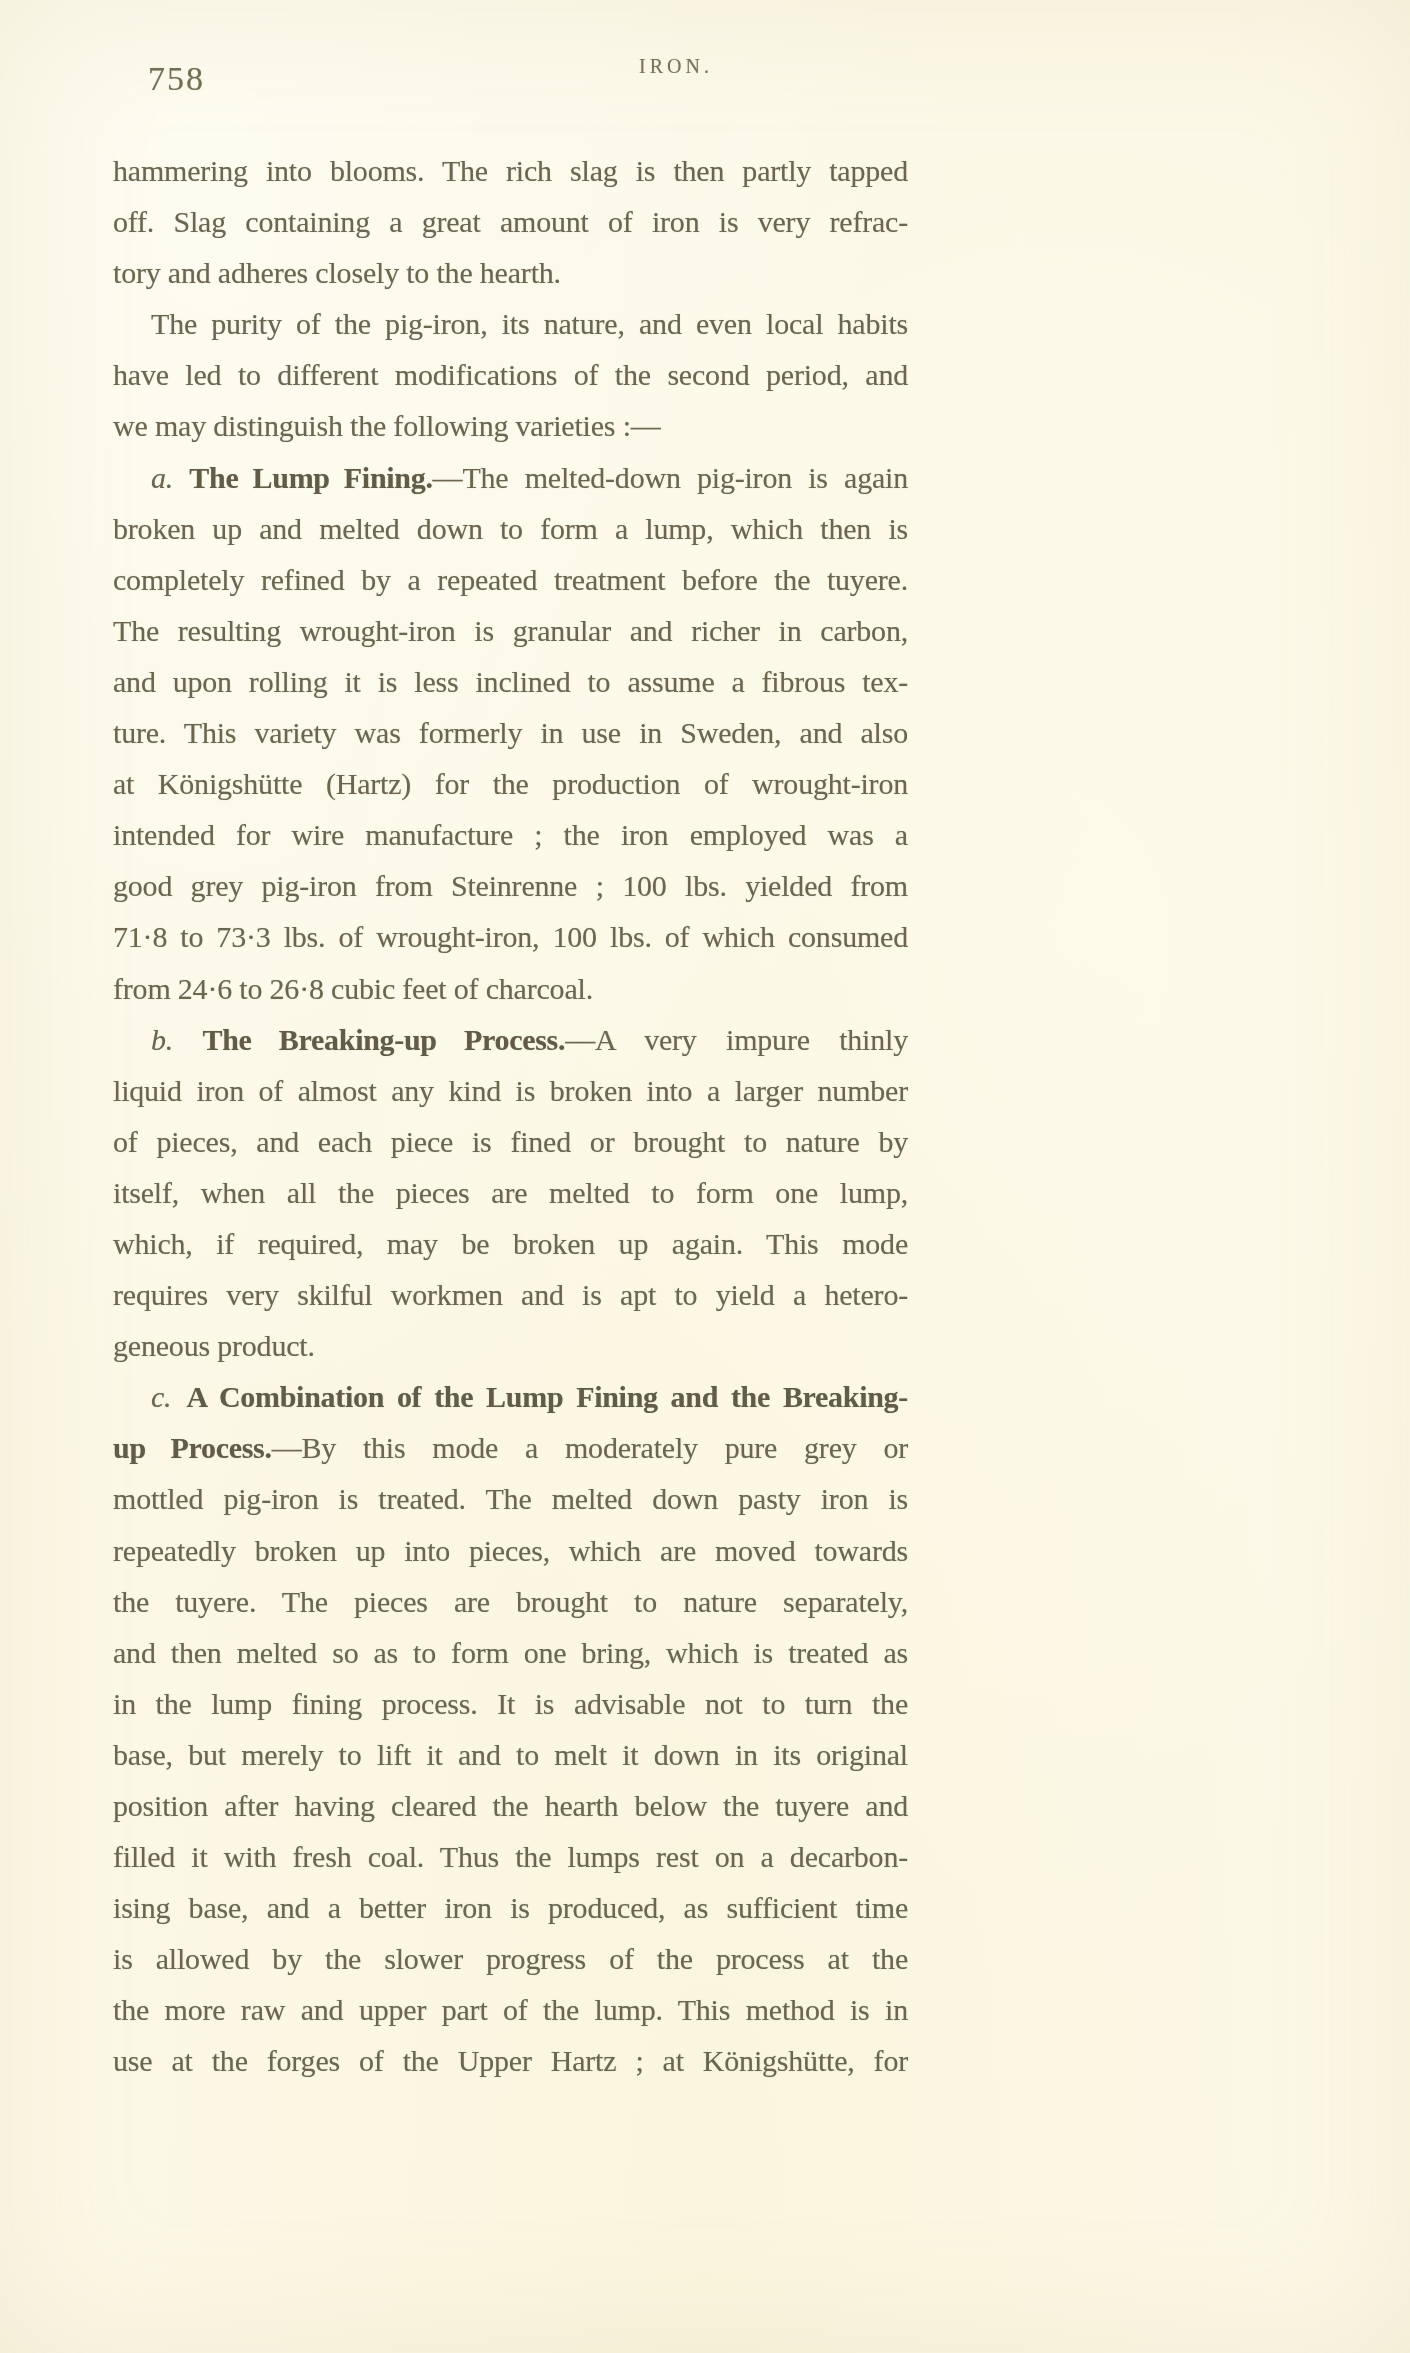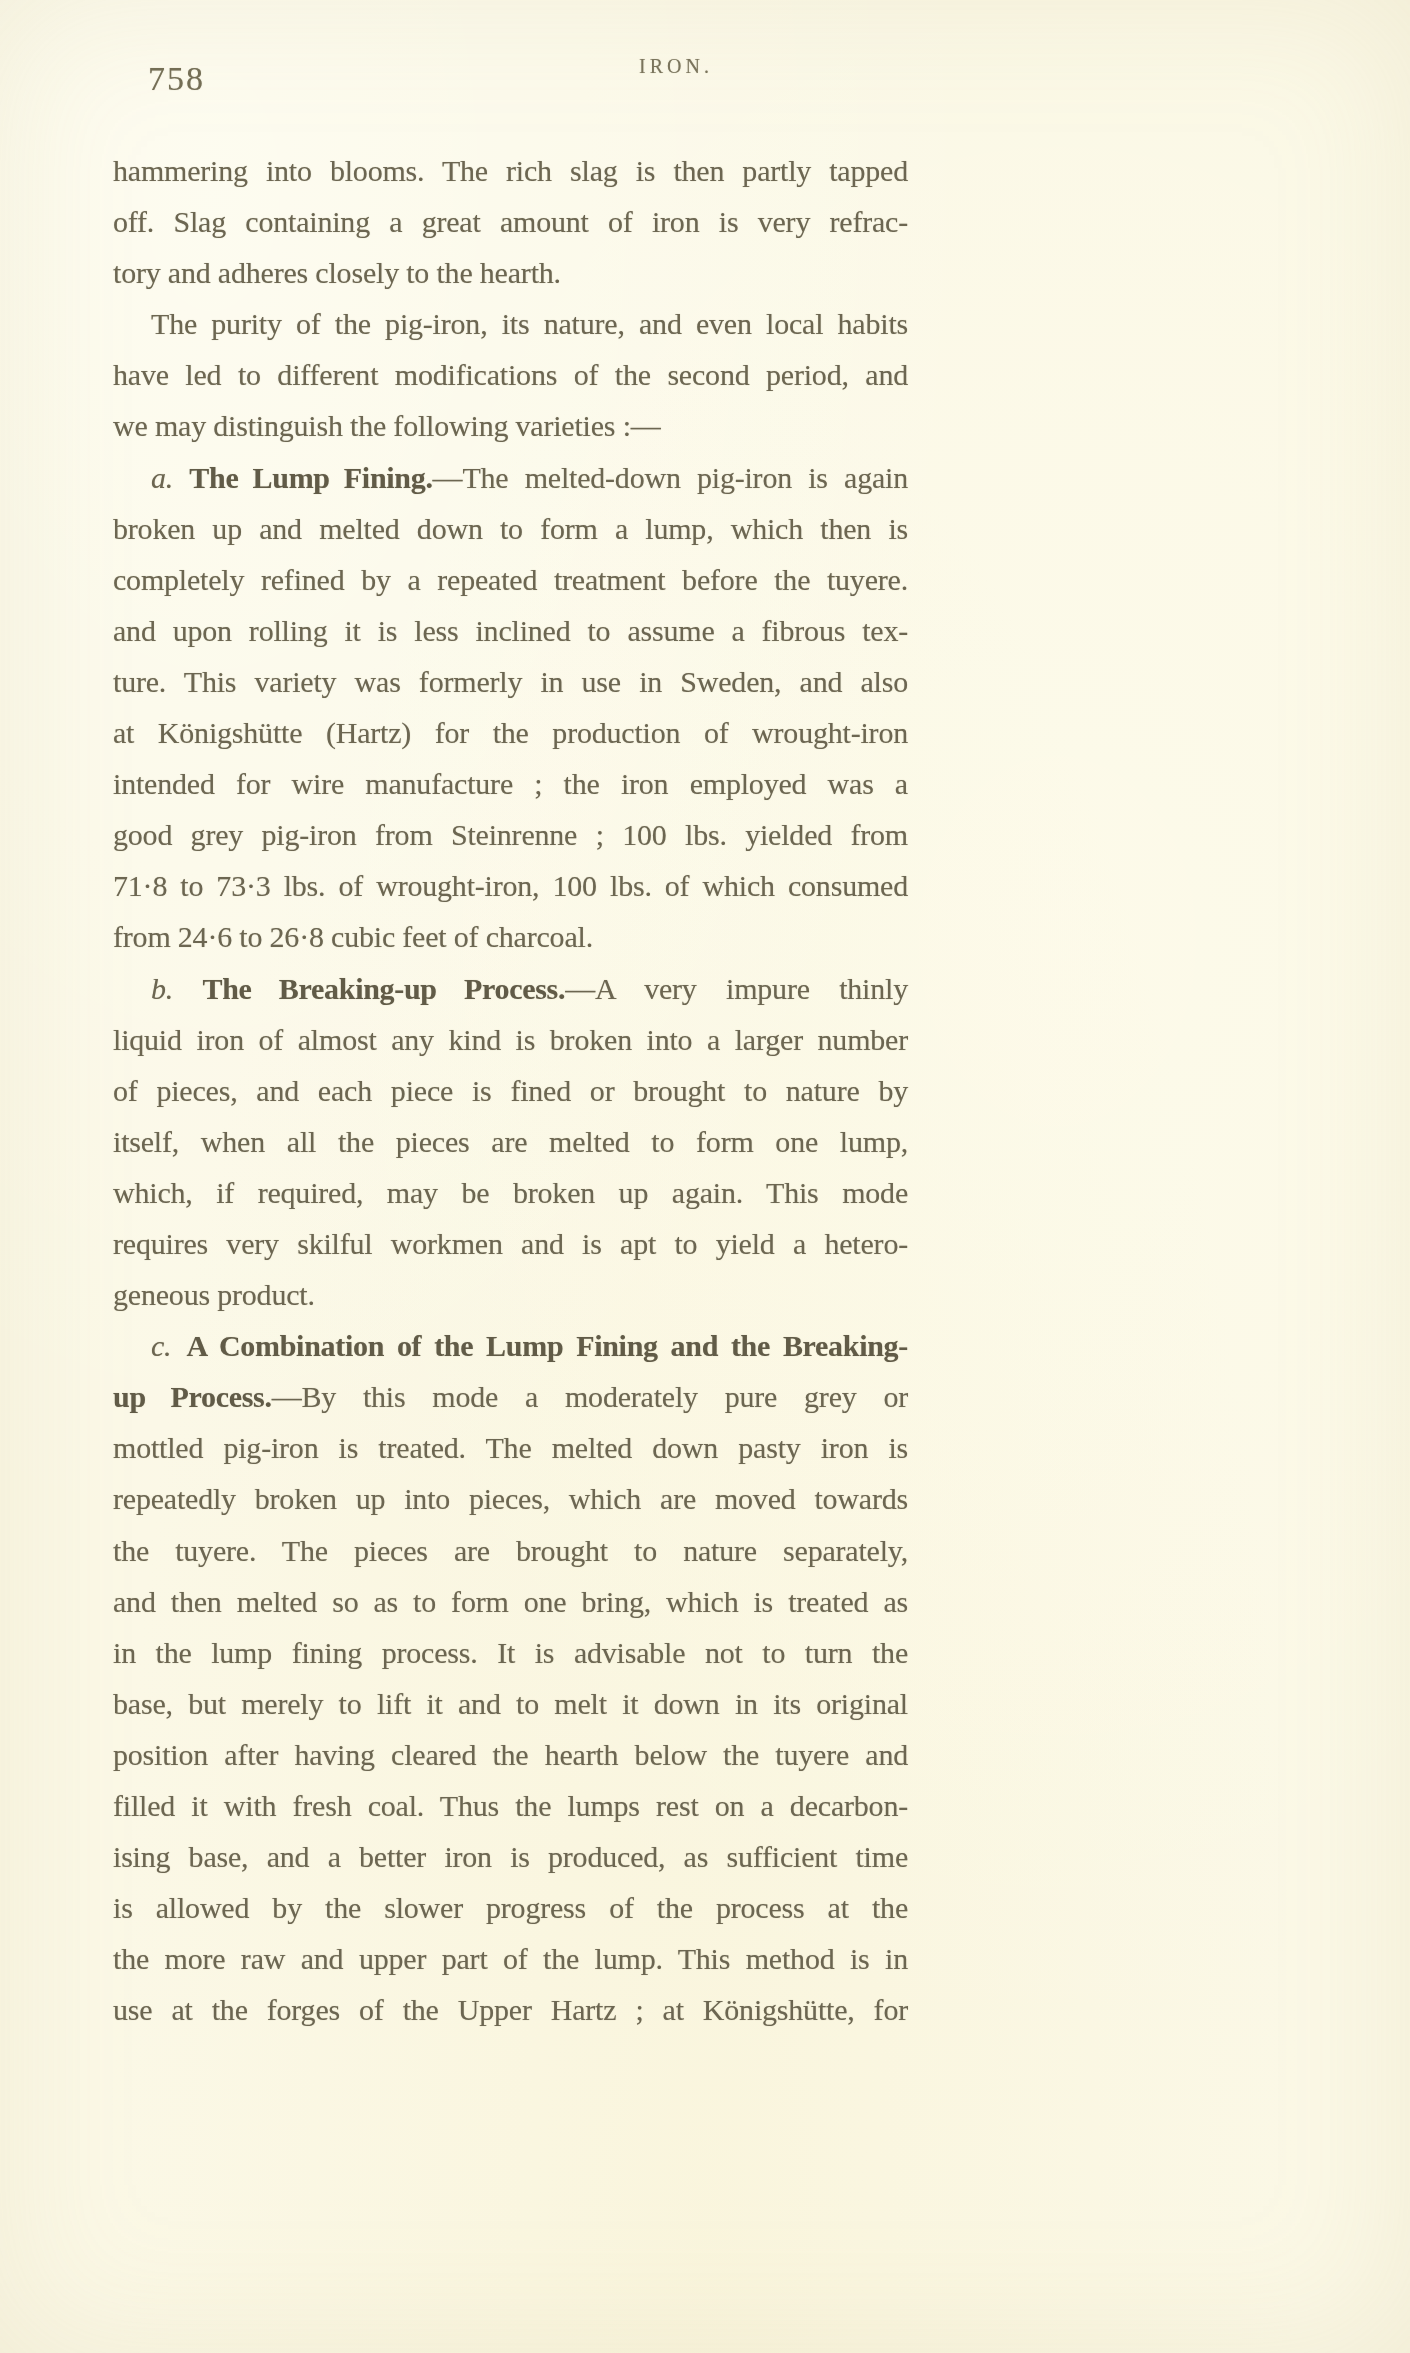--- a/index.html
+++ b/index.html
@@ -83,20 +83,21 @@
   <div id="text-block">
       <div class="line"><span class="n">hammering into blooms.  The rich slag is then partly tapped</span></div>
       <div class="line"><span class="n">off.  Slag containing a great amount of iron is very refrac-</span></div>
       <div class="line flush"><span class="n">tory and adheres closely to the hearth.</span></div>
       <div class="line indent"><span class="n">The purity of the pig-iron, its nature, and even local habits</span></div>
       <div class="line"><span class="n">have led to different modifications of the second period, and</span></div>
       <div class="line flush"><span class="n">we may distinguish the following varieties :—</span></div>
       <div class="line indent"><span class="i">a.</span><span class="n"> </span><span class="b">The Lump Fining.</span><span class="n">—The melted-down pig-iron is again</span></div>
       <div class="line"><span class="n">broken up and melted down to form a lump, which then is</span></div>
       <div class="line"><span class="n">completely refined by a repeated treatment before the tuyere.</span></div>
+      <div class="line"><span class="n">The resulting wrought-iron is granular and richer in carbon,</span></div>
       <div class="line"><span class="n">and upon rolling it is less inclined to assume a fibrous tex-</span></div>
       <div class="line"><span class="n">ture.  This variety was formerly in use in Sweden, and also</span></div>
       <div class="line"><span class="n">at Königshütte (Hartz) for the production of wrought-iron</span></div>
       <div class="line"><span class="n">intended for wire manufacture ; the iron employed was a</span></div>
       <div class="line"><span class="n">good grey pig-iron from Steinrenne ; 100 lbs. yielded from</span></div>
       <div class="line"><span class="n">71·8 to 73·3 lbs. of wrought-iron, 100 lbs. of which consumed</span></div>
       <div class="line flush"><span class="n">from 24·6 to 26·8 cubic feet of charcoal.</span></div>
       <div class="line indent"><span class="i">b.</span><span class="n"> </span><span class="b">The Breaking-up Process.</span><span class="n">—A very impure thinly</span></div>
       <div class="line"><span class="n">liquid iron of almost any kind is broken into a larger number</span></div>
       <div class="line"><span class="n">of pieces, and each piece is fined or brought to nature by</span></div>

